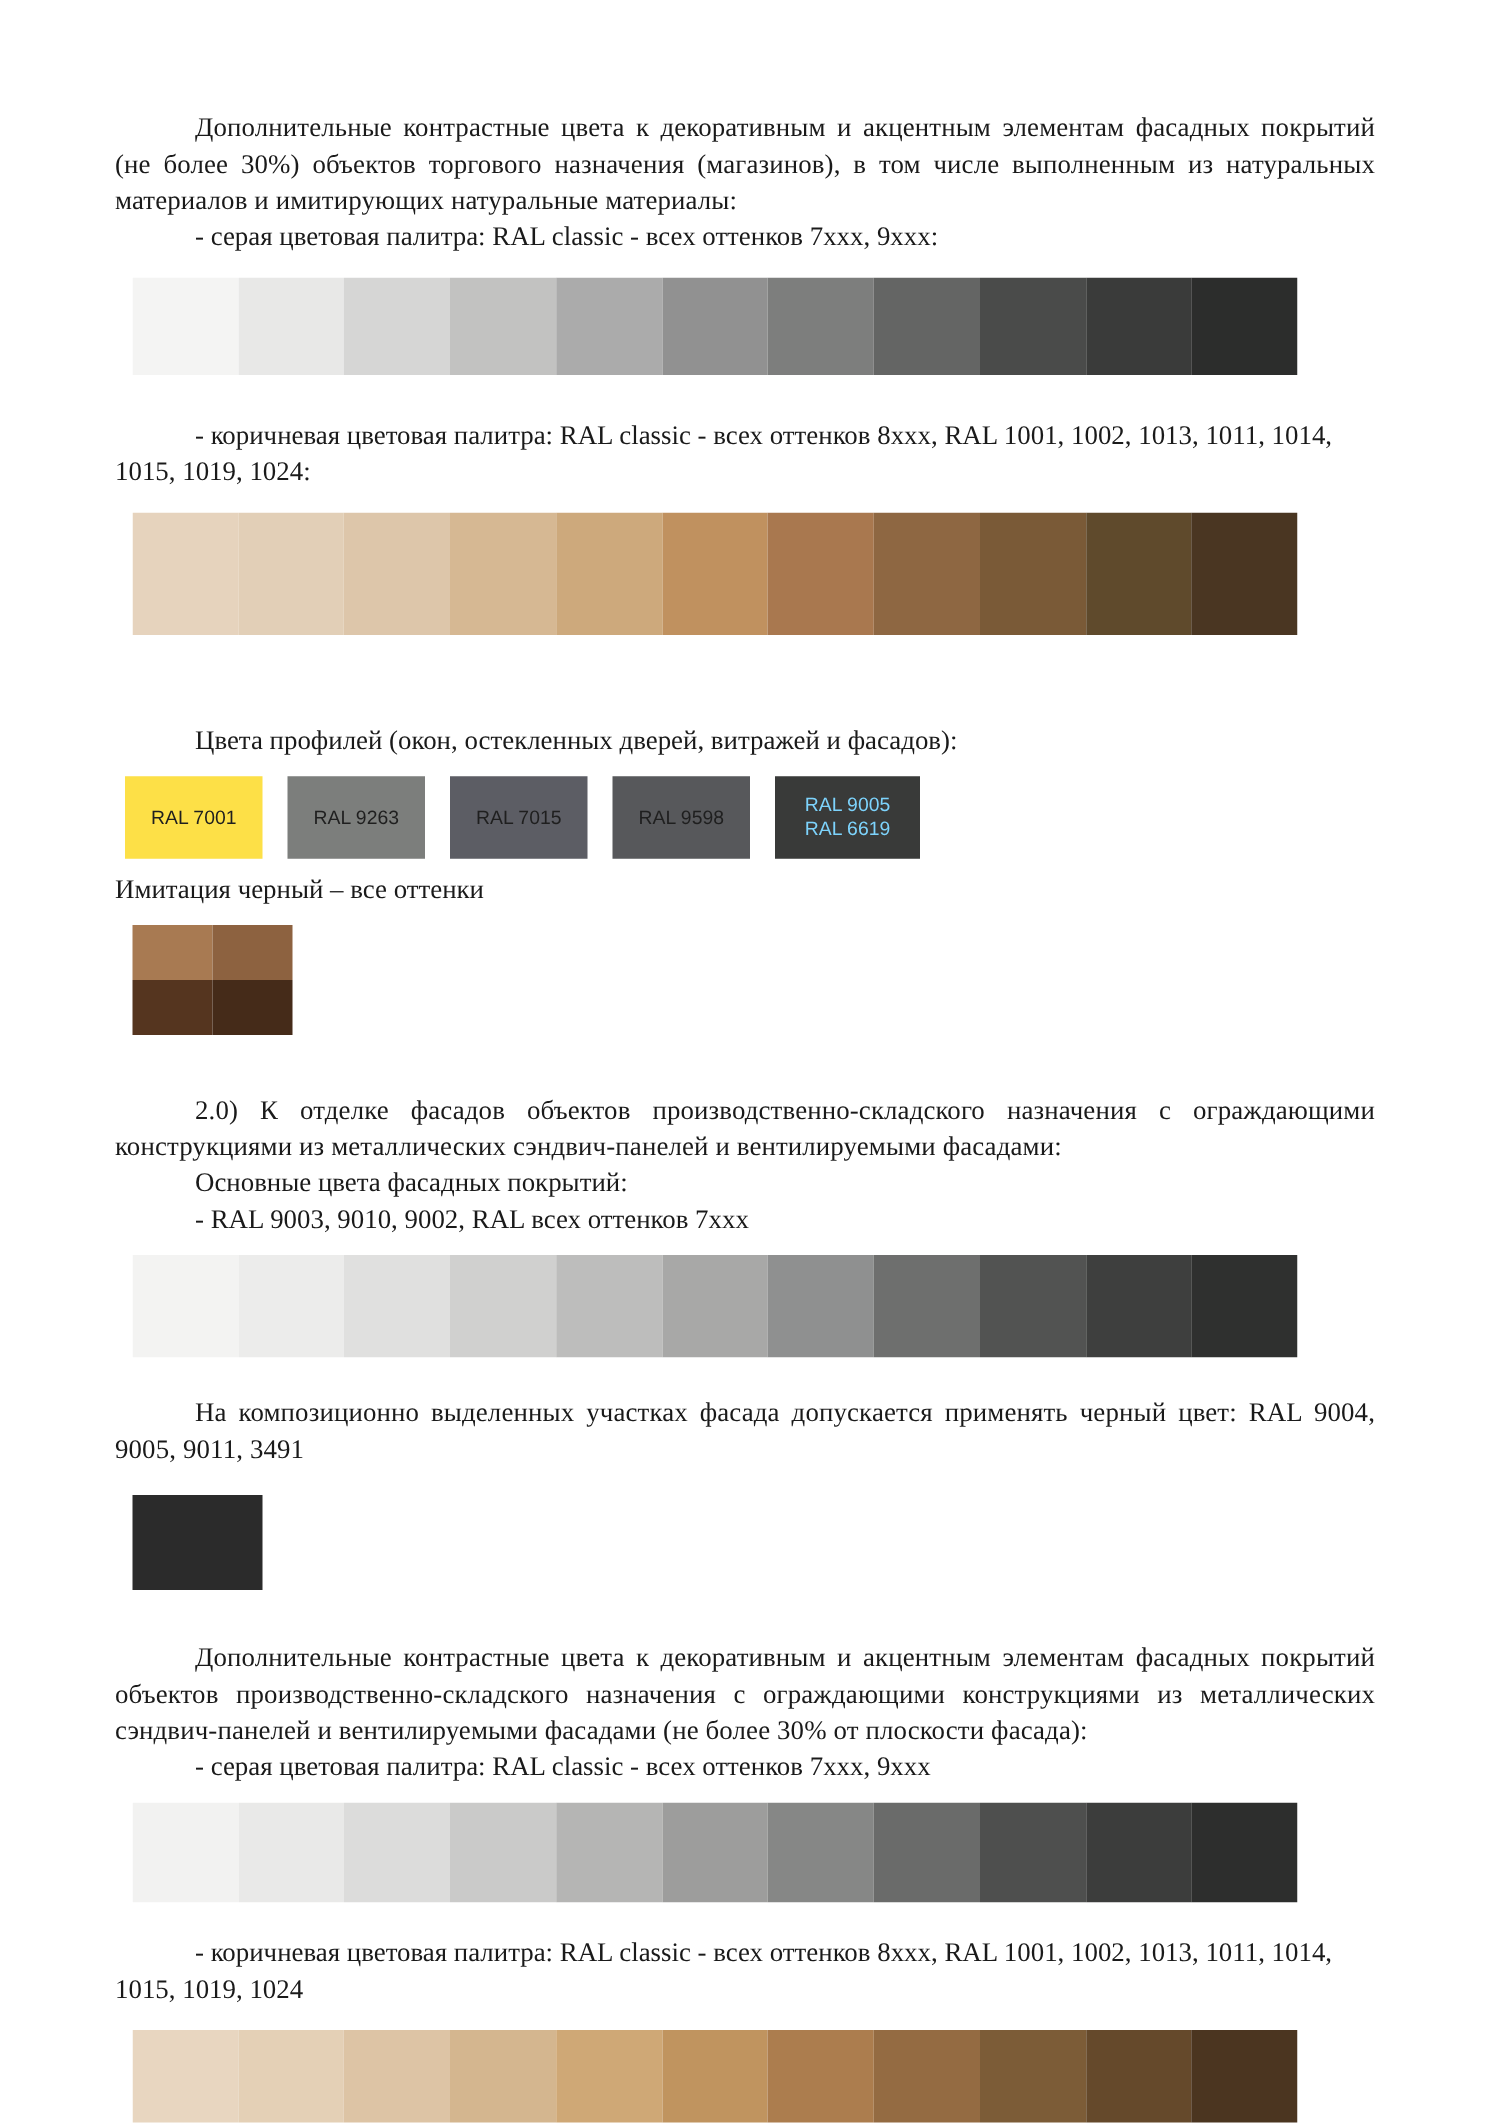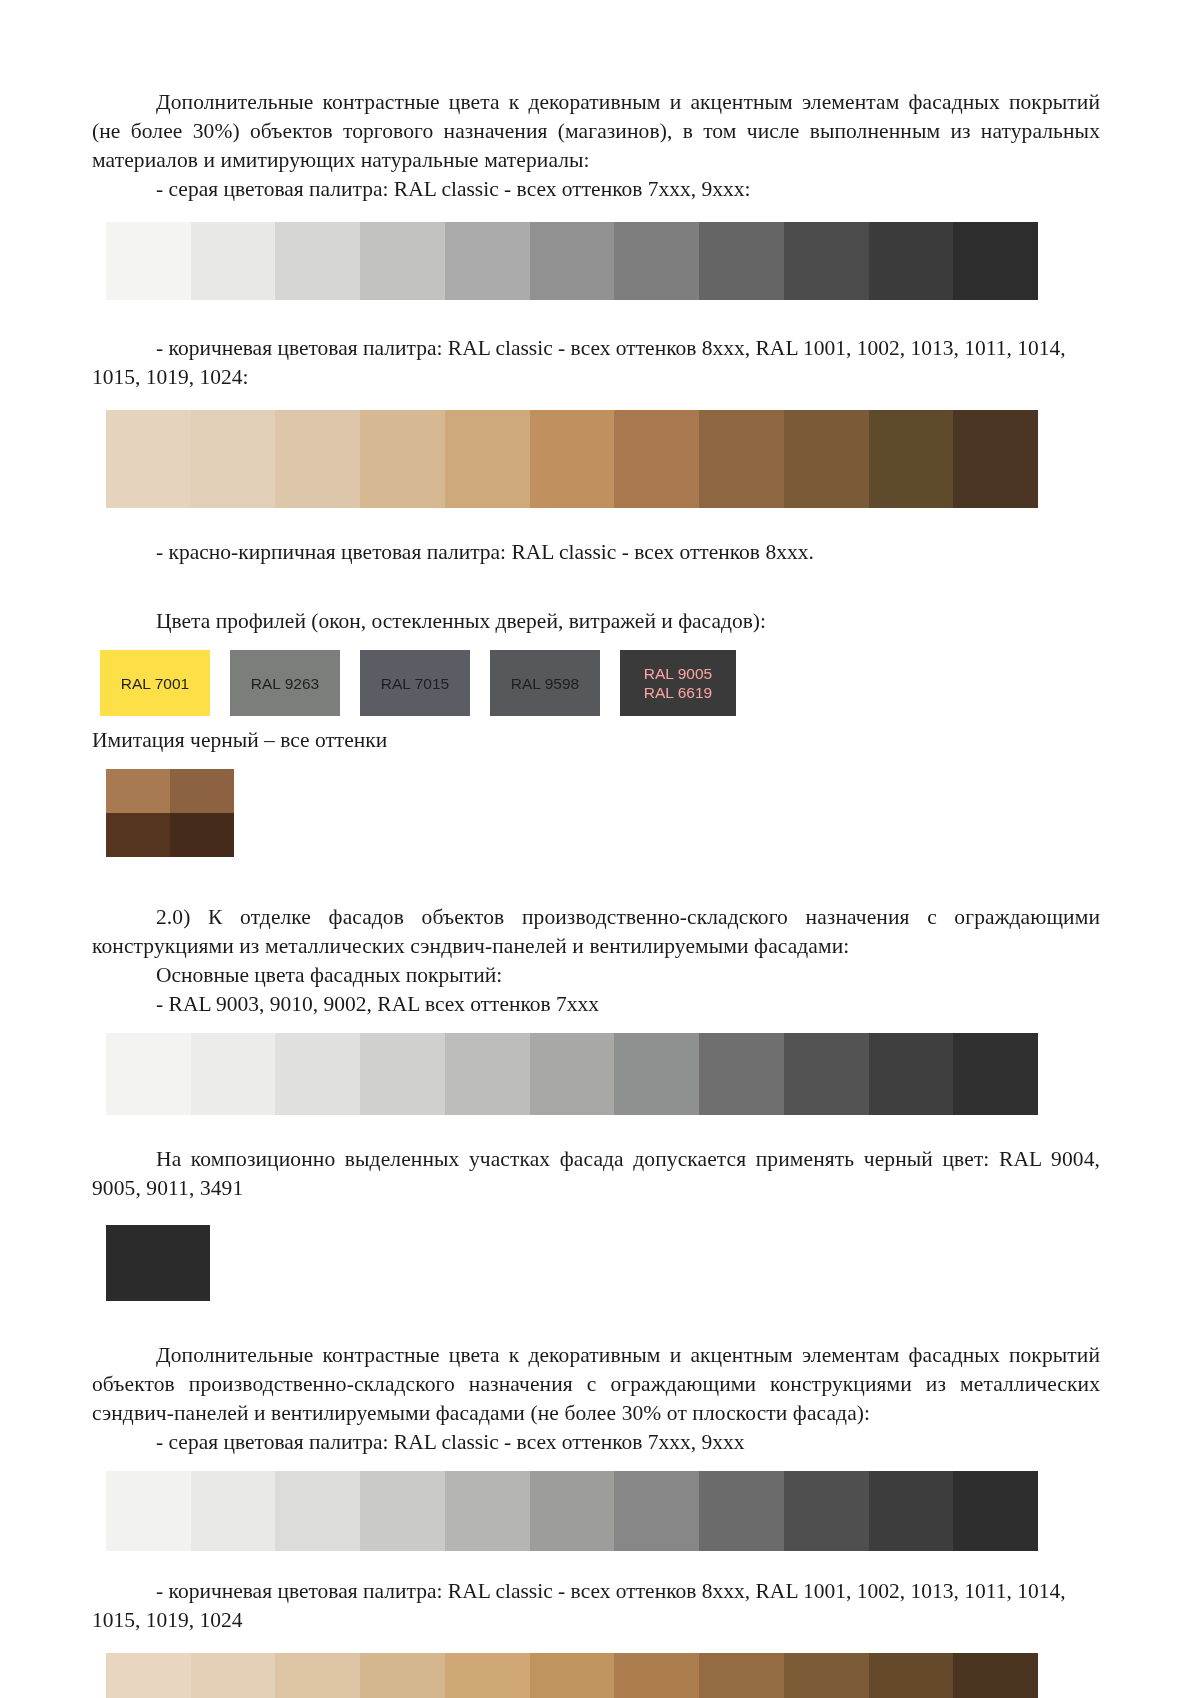--- a/index.html
+++ b/index.html
@@ -98,21 +98,21 @@
   }
   .ral-sw .ral-label {
     font-family: "Liberation Sans", "DejaVu Sans", sans-serif;
     font-size: 15.5px;
     line-height: 19px;
     color: #1f1f1f;
     text-align: center;
     white-space: nowrap;
   }
   .ral-sw.dark .ral-label {
-    color: #fca5a5;
+    color: #7dd3fc;
   }
   .ral-sw.wide {
     width: 116px;
   }
 
   
   .wood-grid {
     width: 128px;
     margin-left: 14px;
     display: grid;
@@ -169,21 +169,20 @@
         <div class="sw" style="background: rgb(192, 145, 95);"></div>
         <div class="sw" style="background: rgb(169, 120, 79);"></div>
         <div class="sw" style="background: rgb(142, 103, 66);"></div>
         <div class="sw" style="background: rgb(122, 90, 55);"></div>
         <div class="sw" style="background: rgb(95, 74, 44);"></div>
         <div class="sw" style="background: rgb(74, 54, 34);"></div>
       </div>
 
     <div class="gap-30"></div>
 
-    <p class="sub">- красно-кирпичная цветовая палитра: RAL classic - всех оттенков 8ххх.</p>
 
     <div class="gap-40"></div>
 
     <p class="sub">Цвета профилей (окон, остекленных дверей, витражей и фасадов):</p>
 
     <div class="gap-14"></div>
 
     <div class="ral-row">
         <div class="ral-sw" style="background: #fde047;">
           <div class="ral-label">RAL 7001</div>

